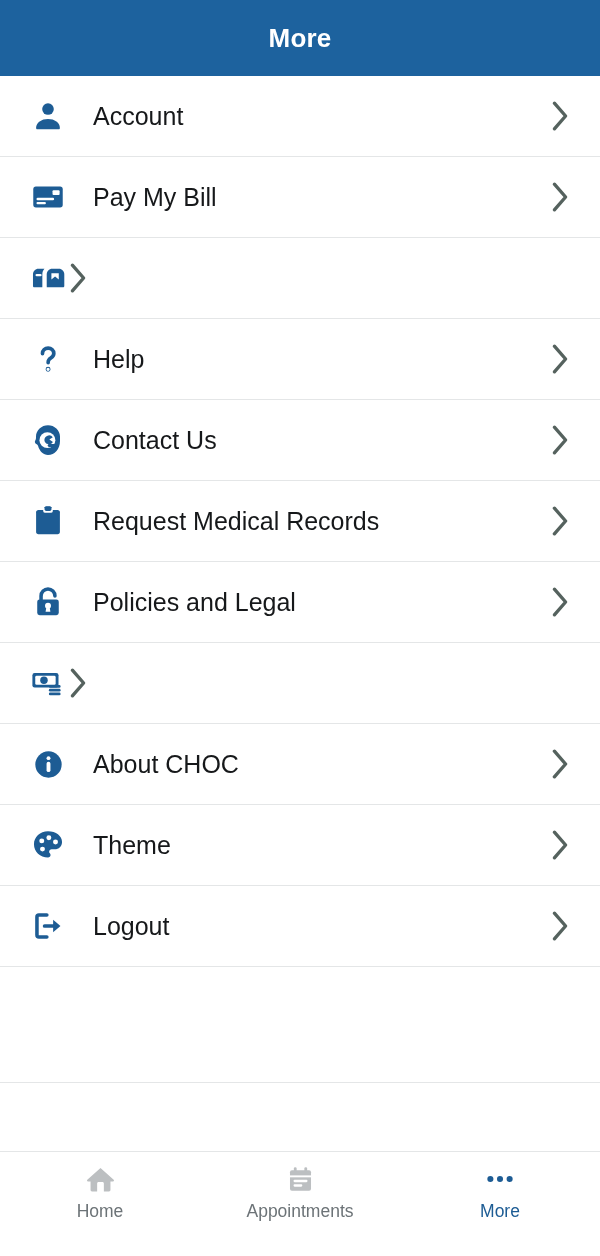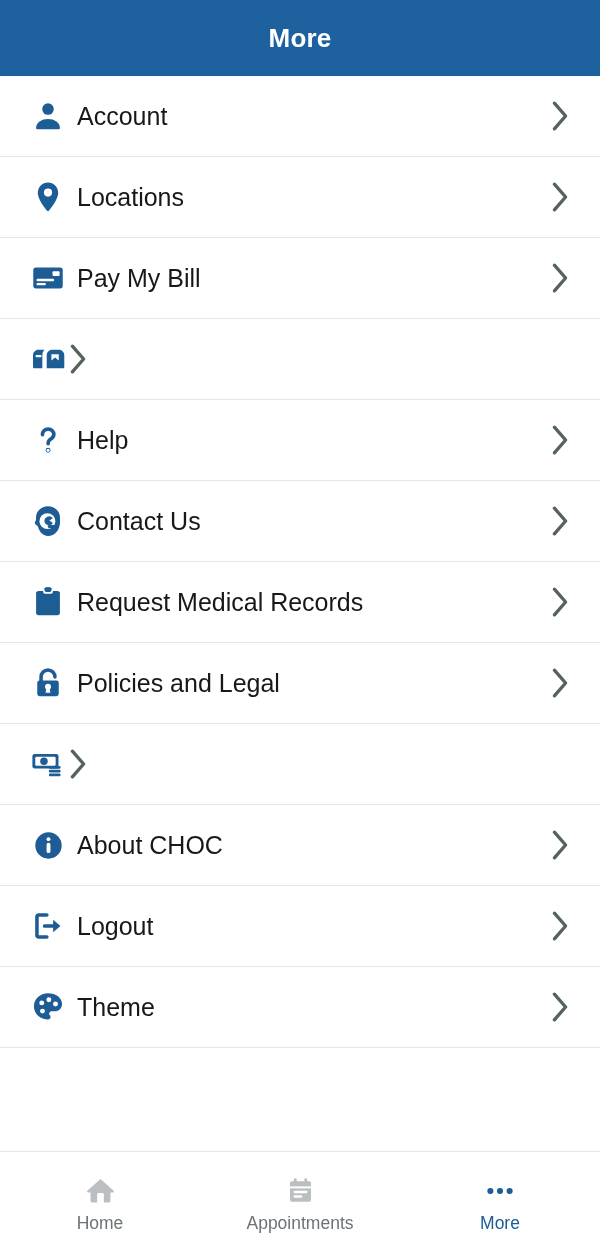--- a/index.html
+++ b/index.html
@@ -53,21 +53,21 @@
     height:40px;
     flex:0 0 40px;
     display:flex;
     align-items:center;
     justify-content:center;
     color:#1d5c94;
   }
   .row-icon svg { display:block; }
   .row-label {
     flex:1 1 auto;
-    margin-left:9px;
+    margin-left:25px;
     font-size:25px;
     color:#16181a;
     line-height:1;
     white-space:nowrap;
   }
   .row-chevron {
     flex:0 0 auto;
     margin-right:30px;
     display:flex;
     align-items:center;
@@ -79,21 +79,21 @@
     background:#ffffff;
     border-bottom:1px solid #e4e6e7;
   }
 
   
   .bottom-nav {
     flex:0 0 93px;
     height:93px;
     background:#ffffff;
     display:flex;
-    align-items:center;
+    align-items:flex-start;
     border-top:1px solid #e4e6e7;
   }
   .nav-item {
     flex:1 1 20%;
     display:flex;
     flex-direction:column;
     align-items:center;
     justify-content:flex-start;
     padding-top:10px;
     gap:7px;
@@ -134,34 +134,20 @@
         </svg>
       </span>
       <span class="row-label">Account</span>
       <span class="row-chevron">
         <svg width="20" height="32" viewBox="0 0 12 20" fill="none" stroke="currentColor" stroke-width="2.1" stroke-linecap="round" stroke-linejoin="round">
             <polyline points="2.5,2 9.5,10 2.5,18"></polyline>
           </svg>
       </span>
     </div>
 
-    <div class="row">
-      <span class="row-icon">
-        <svg width="34" height="34" viewBox="0 0 24 24" fill="currentColor">
-          <path d="M12 1.8c-4 0-7.2 3.2-7.2 7.2 0 5.2 6.3 12.4 6.6 12.7.3.4.9.4 1.2 0 .3-.3 6.6-7.5 6.6-12.7 0-4-3.2-7.2-7.2-7.2z"></path>
-          <circle cx="12" cy="8.9" r="2.9" fill="#ffffff"></circle>
-        </svg>
-      </span>
-      <span class="row-label">Locations</span>
-      <span class="row-chevron">
-        <svg width="20" height="32" viewBox="0 0 12 20" fill="none" stroke="currentColor" stroke-width="2.1" stroke-linecap="round" stroke-linejoin="round">
-            <polyline points="2.5,2 9.5,10 2.5,18"></polyline>
-          </svg>
-      </span>
-    </div>
 
     <div class="row">
       <span class="row-icon">
         <svg width="34" height="34" viewBox="0 0 24 24" fill="currentColor">
           <rect x="1.6" y="4.6" width="20.8" height="14.8" rx="1.9"></rect>
           <rect x="15.2" y="7.2" width="5" height="3.4" rx="0.7" fill="#ffffff"></rect>
           <rect x="3.9" y="12.6" width="12.4" height="1.7" rx="0.8" fill="#ffffff"></rect>
           <rect x="3.9" y="15.6" width="6.6" height="1.5" rx="0.7" fill="#ffffff"></rect>
         </svg>
       </span>
@@ -284,45 +270,45 @@
       <span class="row-label">About CHOC</span>
       <span class="row-chevron">
         <svg width="20" height="32" viewBox="0 0 12 20" fill="none" stroke="currentColor" stroke-width="2.1" stroke-linecap="round" stroke-linejoin="round">
             <polyline points="2.5,2 9.5,10 2.5,18"></polyline>
           </svg>
       </span>
     </div>
 
     <div class="row">
       <span class="row-icon">
-        <svg width="34" height="34" viewBox="0 0 24 24" fill="none">
-          <path d="M11.2 4.2H5.6c-.8 0-1.4.6-1.4 1.4v12.8c0 .8.6 1.4 1.4 1.4h5.6" stroke="currentColor" stroke-width="2.5" stroke-linecap="round" stroke-linejoin="round"></path>
-          <path d="M9.6 12h8.6" stroke="currentColor" stroke-width="2.6" stroke-linecap="round"></path>
-          <path d="M15.6 7.6L20.8 12l-5.2 4.4z" fill="currentColor"></path>
-        </svg>
-      </span>
-      <span class="row-label">Logout</span>
-      <span class="row-chevron">
-        <svg width="20" height="32" viewBox="0 0 12 20" fill="none" stroke="currentColor" stroke-width="2.1" stroke-linecap="round" stroke-linejoin="round">
-            <polyline points="2.5,2 9.5,10 2.5,18"></polyline>
-          </svg>
-      </span>
-    </div>
-
-    <div class="row">
-      <span class="row-icon">
         <svg width="34" height="34" viewBox="0 0 24 24" fill="currentColor">
           <path d="M12 2.3C6.4 2.3 2.1 6.3 2.1 11.5c0 5.3 4.3 9.3 9.9 9.3 1 0 1.8-.7 1.8-1.7 0-.5-.2-.9-.5-1.2-.3-.3-.5-.7-.5-1.2 0-1 .8-1.7 1.8-1.7h2.1c3 0 5.2-2.2 5.2-5.2 0-4.2-4.3-7.5-9.9-7.5z"></path>
           <circle cx="7.6" cy="9.1" r="1.75" fill="#ffffff"></circle>
           <circle cx="12.6" cy="6.9" r="1.75" fill="#ffffff"></circle>
           <circle cx="17.3" cy="9.9" r="1.75" fill="#ffffff"></circle>
           <circle cx="8.1" cy="14.9" r="1.75" fill="#ffffff"></circle>
         </svg>
       </span>
       <span class="row-label">Theme</span>
+      <span class="row-chevron">
+        <svg width="20" height="32" viewBox="0 0 12 20" fill="none" stroke="currentColor" stroke-width="2.1" stroke-linecap="round" stroke-linejoin="round">
+            <polyline points="2.5,2 9.5,10 2.5,18"></polyline>
+          </svg>
+      </span>
+    </div>
+
+    <div class="row">
+      <span class="row-icon">
+        <svg width="34" height="34" viewBox="0 0 24 24" fill="none">
+          <path d="M11.2 4.2H5.6c-.8 0-1.4.6-1.4 1.4v12.8c0 .8.6 1.4 1.4 1.4h5.6" stroke="currentColor" stroke-width="2.5" stroke-linecap="round" stroke-linejoin="round"></path>
+          <path d="M9.6 12h8.6" stroke="currentColor" stroke-width="2.6" stroke-linecap="round"></path>
+          <path d="M15.6 7.6L20.8 12l-5.2 4.4z" fill="currentColor"></path>
+        </svg>
+      </span>
+      <span class="row-label">Logout</span>
       <span class="row-chevron">
         <svg width="20" height="32" viewBox="0 0 12 20" fill="none" stroke="currentColor" stroke-width="2.1" stroke-linecap="round" stroke-linejoin="round">
             <polyline points="2.5,2 9.5,10 2.5,18"></polyline>
           </svg>
       </span>
     </div>
 
     <div class="filler"></div>
   </div>
 

